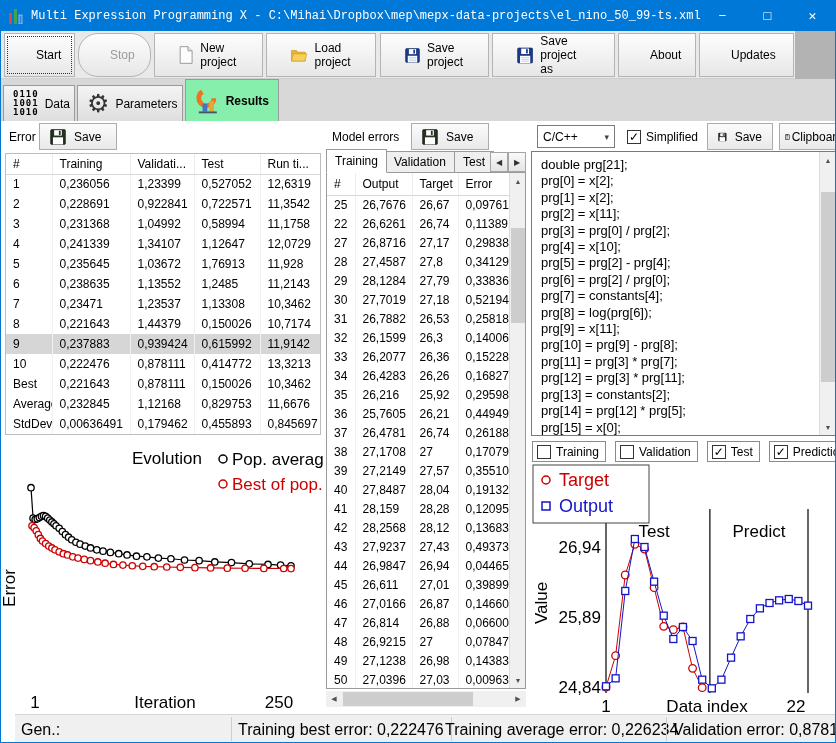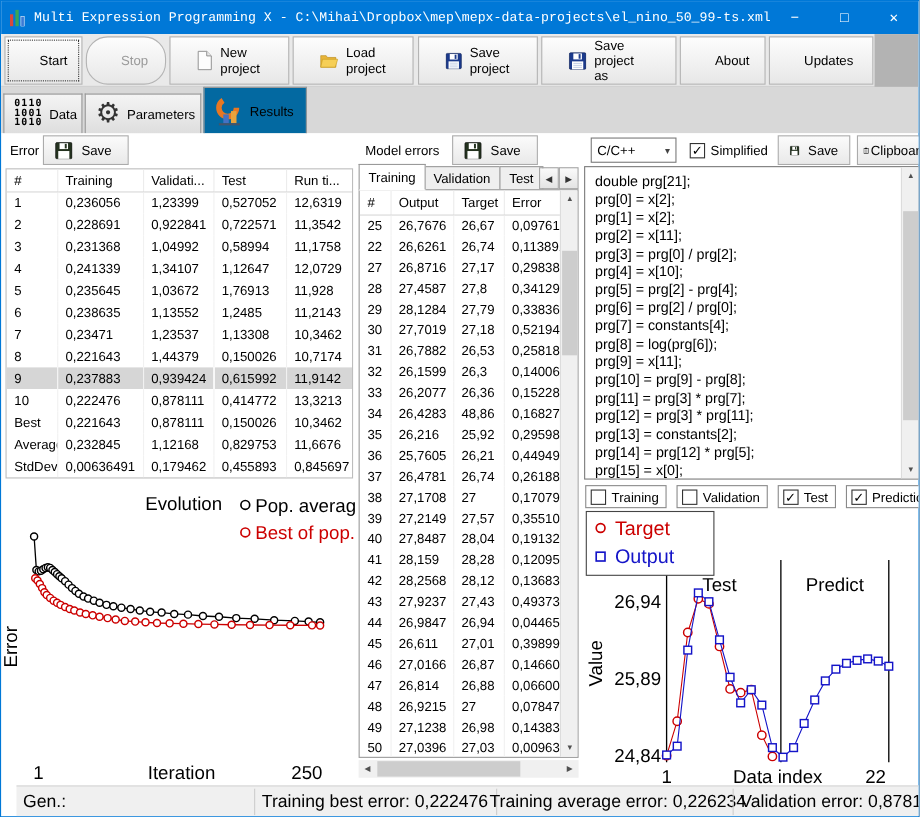--- a/index.html
+++ b/index.html
@@ -17,21 +17,21 @@
   
   .toolbar { position:absolute; left:0; top:30px; width:100%; height:48px; background:#e9e9e9; border-bottom:1px solid #cfcfcf; }
   .toolbar .dark-end { position:absolute; left:794px; top:0; right:0; height:48px; background:#b3b3b3; }
   .tbtn { position:absolute; top:2px; height:44px; display:flex; align-items:center; gap:7px; padding:0 24px; border:1px solid #b4b4b4; background:linear-gradient(#fdfdfd,#e7e7e7); font-size:12px; }
   .tbtn.disabled { color:#9a9a9a;border-radius:20px; }
   .tbtn.focused { outline:1px dotted #333; outline-offset:-4px; }
 
   
   .tabrow { position:absolute; left:0; top:78px; width:100%; height:42px; background:#d8d8d8; }
   .mtab { position:absolute; bottom:0; height:36px; display:flex; align-items:center; gap:6px; padding:0 9px; background:linear-gradient(#f4f4f4,#dedede); border:1px solid #9a9a9a; border-bottom:none; font-size:12px; }
-  .mtab.active { height:42px; background:#0369a1; }
+  .mtab.active { height:42px; background:#86efac;font-weight:bold; }
   .bin-icon { font-family:"DejaVu Sans Mono", monospace; font-weight:bold; font-size:9px; line-height:9px; letter-spacing:1px; }
   .gear-icon { font-size:25px; line-height:25px; color:#333; }
 
   
   .lbl { position:absolute; font-size:12px; }
   .sbtn { position:absolute; top:122px; height:27px; display:flex; align-items:center; gap:8px; padding:0 10px; border:1px solid #ababab; background:linear-gradient(#fbfbfb,#e9e9e9); font-size:12px; }
   .combo { position:absolute; left:536px; top:124px; width:78px; height:23px; background:#fff; border:1px solid #7a7a7a; display:flex; align-items:center; padding:0 5px; font-size:12px; }
   .combo .chev { margin-left:auto; font-size:9px; color:#444; }
   .simp { position:absolute; left:620px; top:124px; height:23px; background:#fff; display:flex; align-items:center; gap:5px; padding:0 6px; }
 
@@ -518,21 +518,21 @@
           </tr>
           <tr>
             <td>33</td>
             <td>26,2077</td>
             <td>26,36</td>
             <td>0,152287</td>
           </tr>
           <tr>
             <td>34</td>
             <td>26,4283</td>
-            <td>48,86</td>
+            <td>26,26</td>
             <td>0,168276</td>
           </tr>
           <tr>
             <td>35</td>
             <td>26,216</td>
             <td>25,92</td>
             <td>0,295984</td>
           </tr>
           <tr>
             <td>36</td>

